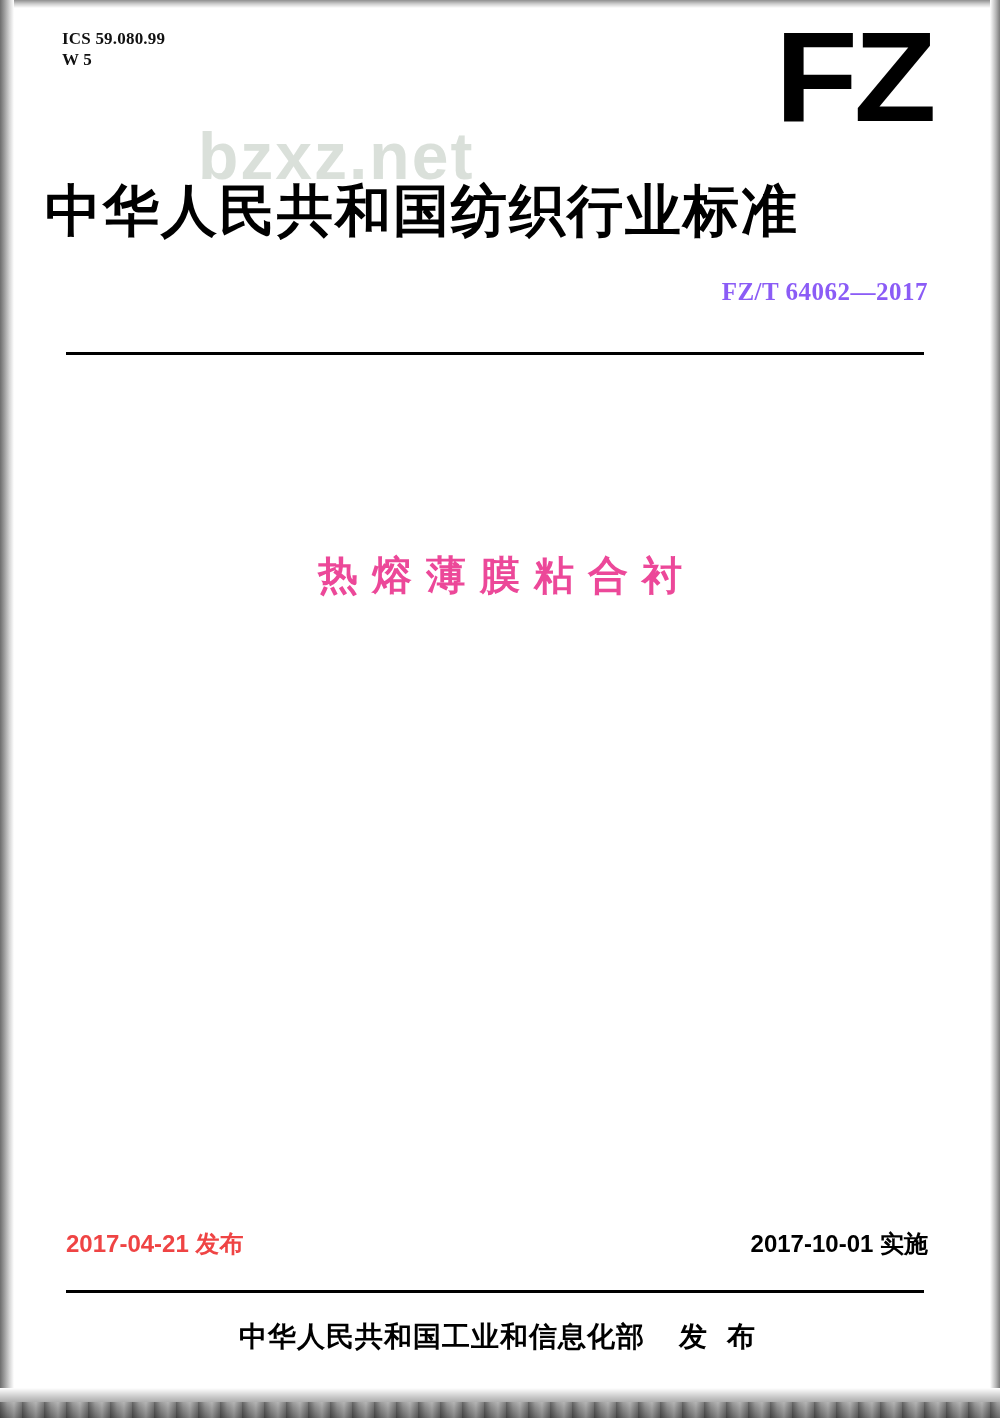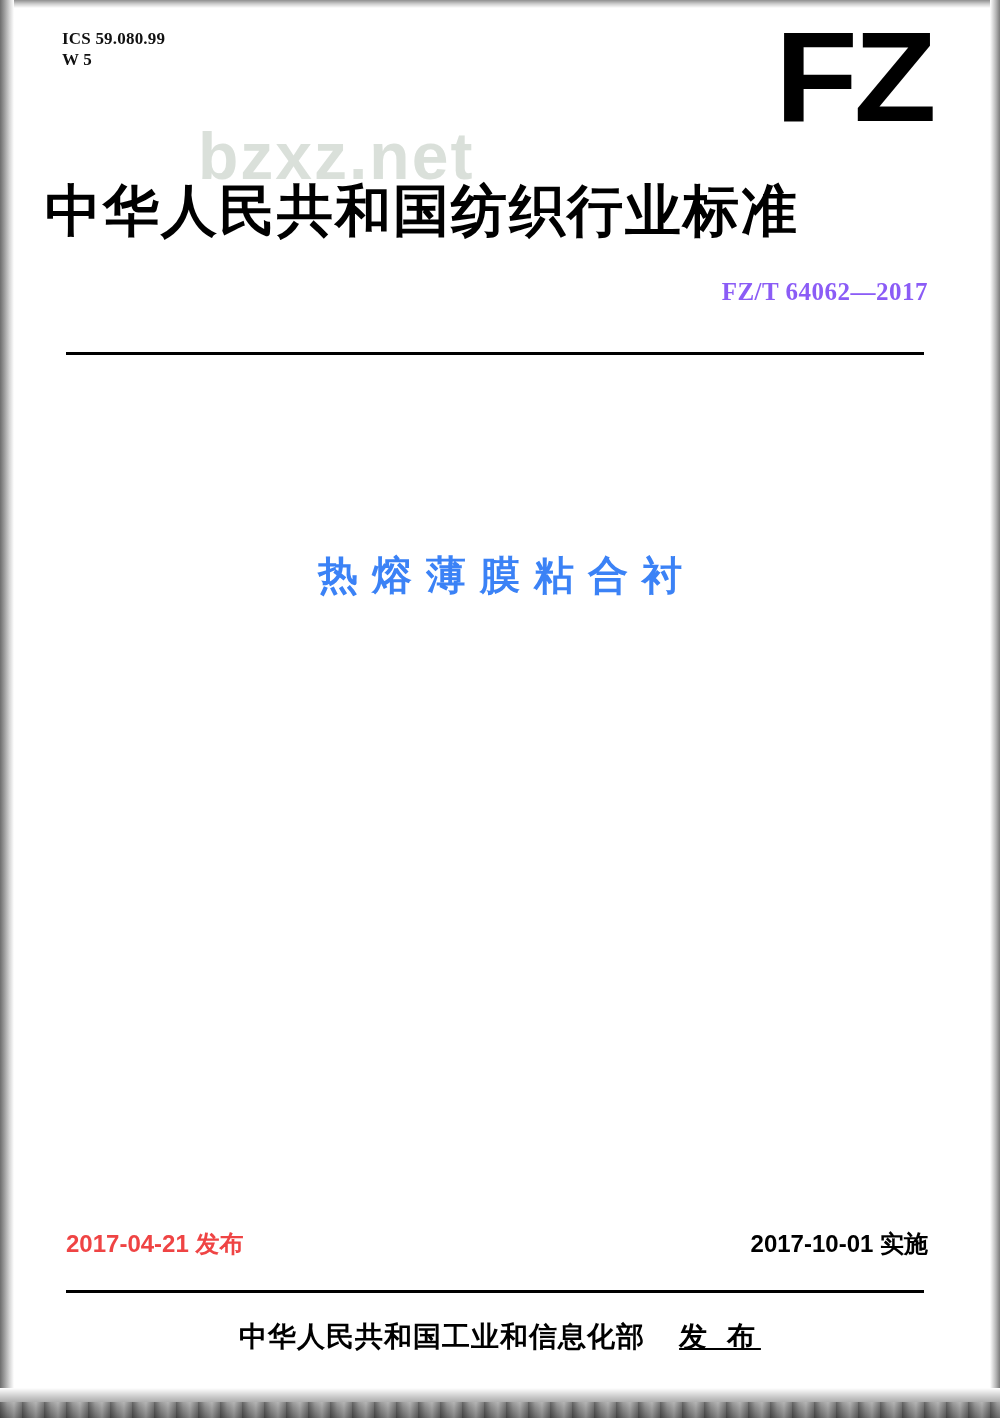--- a/index.html
+++ b/index.html
@@ -132,21 +132,21 @@
     position: absolute;
     left: 0;
     top: 548px;
     width: 1000px;
     text-align: center;
     font-family: "Liberation Sans", sans-serif;
     font-weight: bold;
     font-size: 40px;
     letter-spacing: 14px;
     text-indent: 14px;
-    color: #3b82f6;
+    color: #ec4899;
   }
 
   .doc-title-en {
     position: absolute;
     left: 0;
     top: 643px;
     width: 1000px;
     text-align: center;
     font-family: "Liberation Serif", serif;
     font-weight: bold;
@@ -193,21 +193,20 @@
     text-align: center;
     font-family: "Liberation Sans", sans-serif;
     font-weight: bold;
     font-size: 28px;
     letter-spacing: 1px;
     color: #000;
   }
   .issuer .issuer-suffix {
     margin-left: 34px;
     letter-spacing: 6px;
-    text-decoration: underline;
   }
 </style>
 </head>
 <body>
 
 <div class="page">
 
   <div class="scan-edge-top"></div>
   <div class="scan-edge-left"></div>
   <div class="scan-edge-right"></div>

